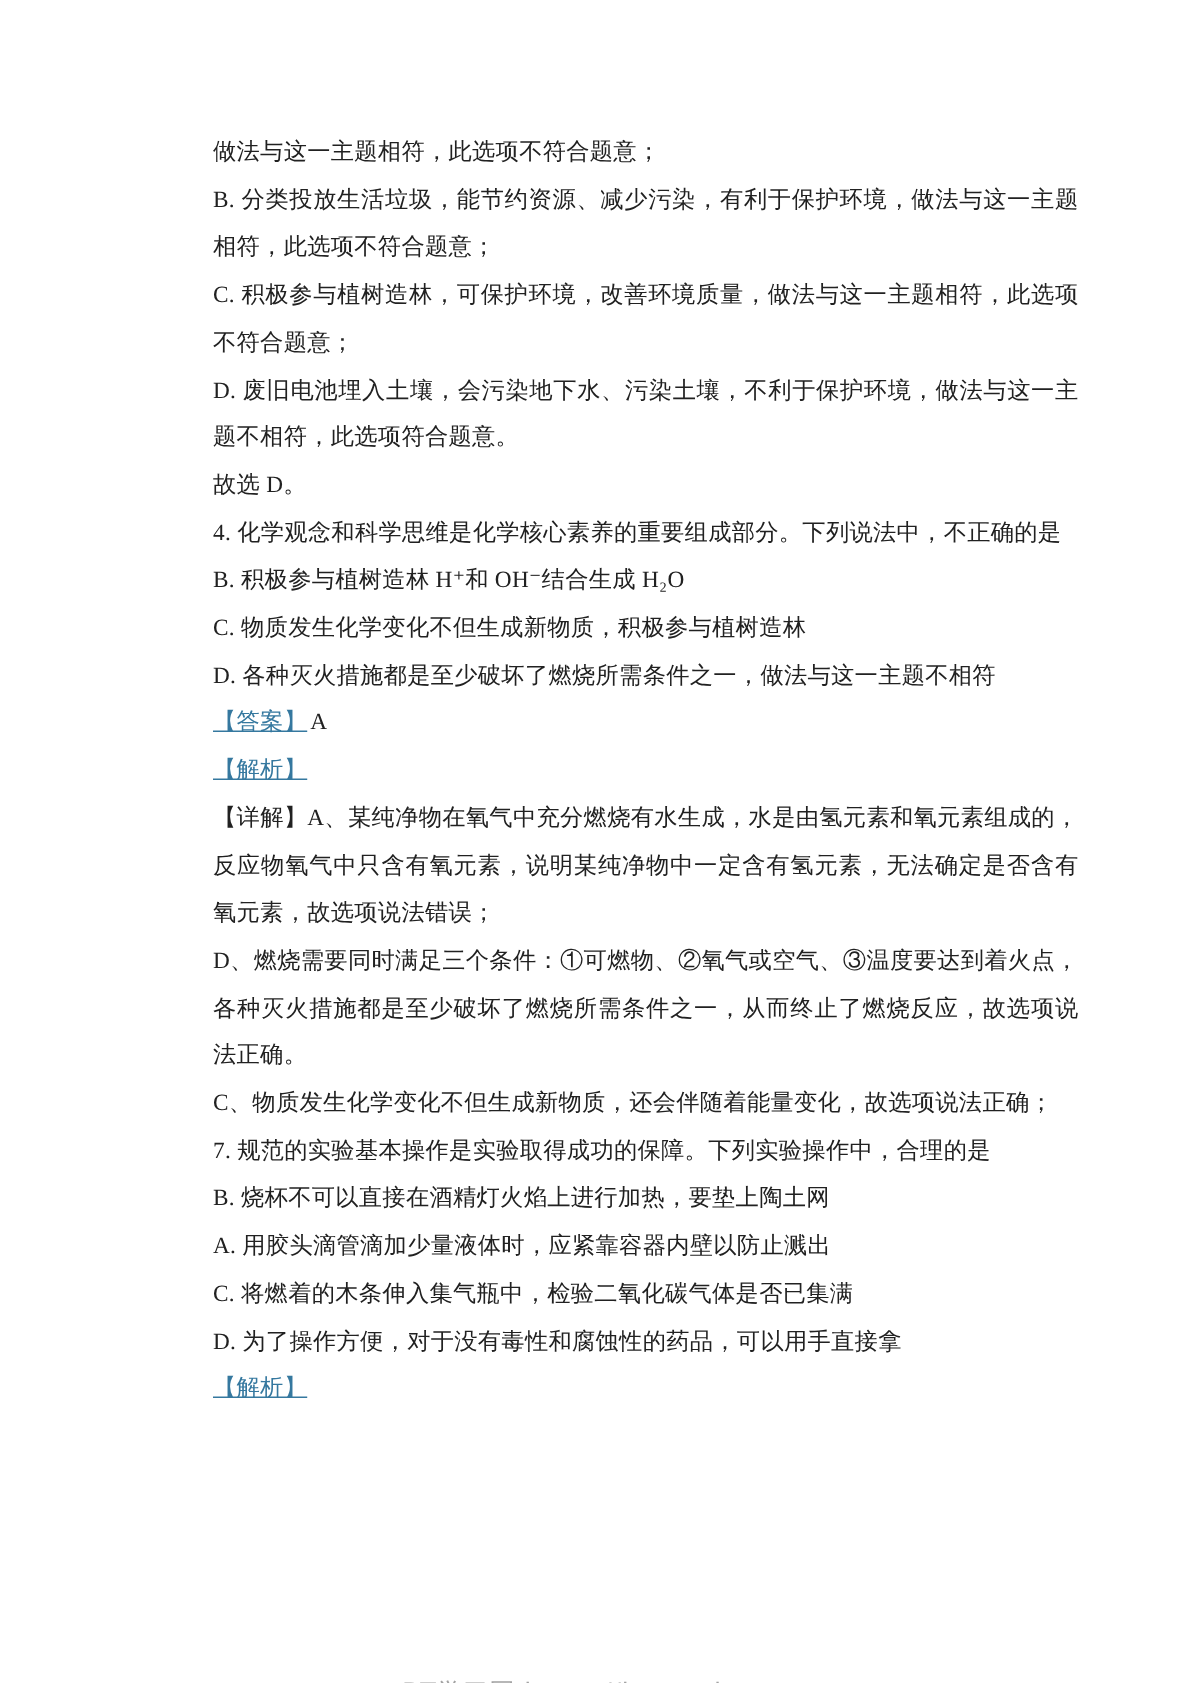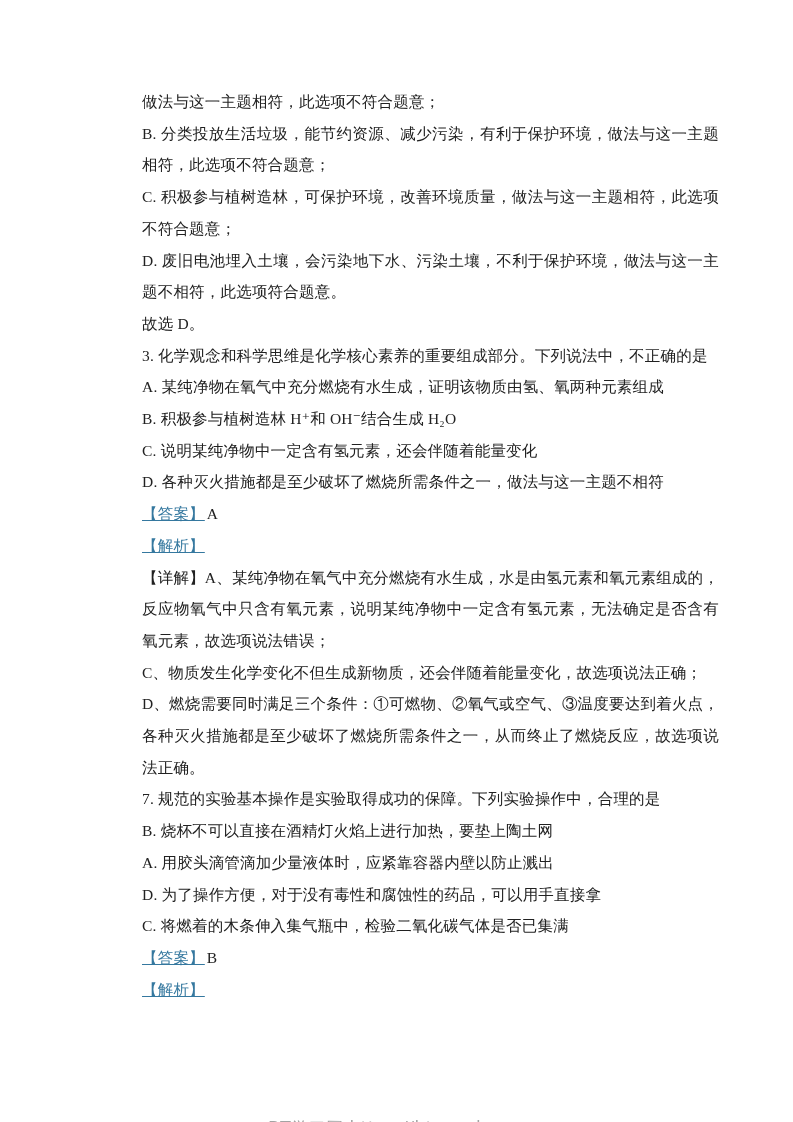--- a/index.html
+++ b/index.html
@@ -61,32 +61,30 @@
 </head>
 <body>
 
 <div class="page">
   <div class="doc" id="doc-body">
       <p class="line">做法与这一主题相符，此选项不符合题意；</p>
       <p class="line">B. 分类投放生活垃圾，能节约资源、减少污染，有利于保护环境，做法与这一主题相符，此选项不符合题意；</p>
       <p class="line">C. 积极参与植树造林，可保护环境，改善环境质量，做法与这一主题相符，此选项不符合题意；</p>
       <p class="line">D. 废旧电池埋入土壤，会污染地下水、污染土壤，不利于保护环境，做法与这一主题不相符，此选项符合题意。</p>
       <p class="line">故选 D。</p>
-      <p class="line">3. 化学观念和科学思维是化学核心素养的重要组成部分。下列说法中，不正确的是</p>
-      <p class="line">A. 某纯净物在氧气中充分燃烧有水生成，证明该物质由氢、氧两种元素组成</p>
+      <p class="line">4. 化学观念和科学思维是化学核心素养的重要组成部分。下列说法中，不正确的是</p>
       <p class="line">B. 积极参与植树造林 H⁺和 OH⁻结合生成 H₂O</p>
-      <p class="line">C. 说明某纯净物中一定含有氢元素，还会伴随着能量变化</p>
+      <p class="line">C. 物质发生化学变化不但生成新物质，积极参与植树造林</p>
       <p class="line">D. 各种灭火措施都是至少破坏了燃烧所需条件之一，做法与这一主题不相符</p>
       <p class="line"><span class="marker">【答案】</span><span class="answer-value">A</span></p>
       <p class="line"><span class="marker">【解析】</span></p>
       <p class="line"><span>【详解】</span><span>A、某纯净物在氧气中充分燃烧有水生成，水是由氢元素和氧元素组成的，反应物氧气中只含有氧元素，说明某纯净物中一定含有氢元素，无法确定是否含有氧元素，故选项说法错误；</span></p>
+      <p class="line">D、燃烧需要同时满足三个条件：①可燃物、②氧气或空气、③温度要达到着火点，各种灭火措施都是至少破坏了燃烧所需条件之一，从而终止了燃烧反应，故选项说法正确。</p>
       <p class="line">C、物质发生化学变化不但生成新物质，还会伴随着能量变化，故选项说法正确；</p>
-      <p class="line">D、燃烧需要同时满足三个条件：①可燃物、②氧气或空气、③温度要达到着火点，各种灭火措施都是至少破坏了燃烧所需条件之一，从而终止了燃烧反应，故选项说法正确。</p>
       <p class="line">7. 规范的实验基本操作是实验取得成功的保障。下列实验操作中，合理的是</p>
       <p class="line">B. 烧杯不可以直接在酒精灯火焰上进行加热，要垫上陶土网</p>
       <p class="line">A. 用胶头滴管滴加少量液体时，应紧靠容器内壁以防止溅出</p>
+      <p class="line">C. 将燃着的木条伸入集气瓶中，检验二氧化碳气体是否已集满</p>
       <p class="line">D. 为了操作方便，对于没有毒性和腐蚀性的药品，可以用手直接拿</p>
-      <p class="line">C. 将燃着的木条伸入集气瓶中，检验二氧化碳气体是否已集满</p>
-      <p class="line"><span class="marker">【答案】</span><span class="answer-value">B</span></p>
       <p class="line"><span class="marker">【解析】</span></p>
     </div>
   <div class="page-footer">BT学习网 https://btxuexi.com</div>
 </div>
 
 </body></html>

